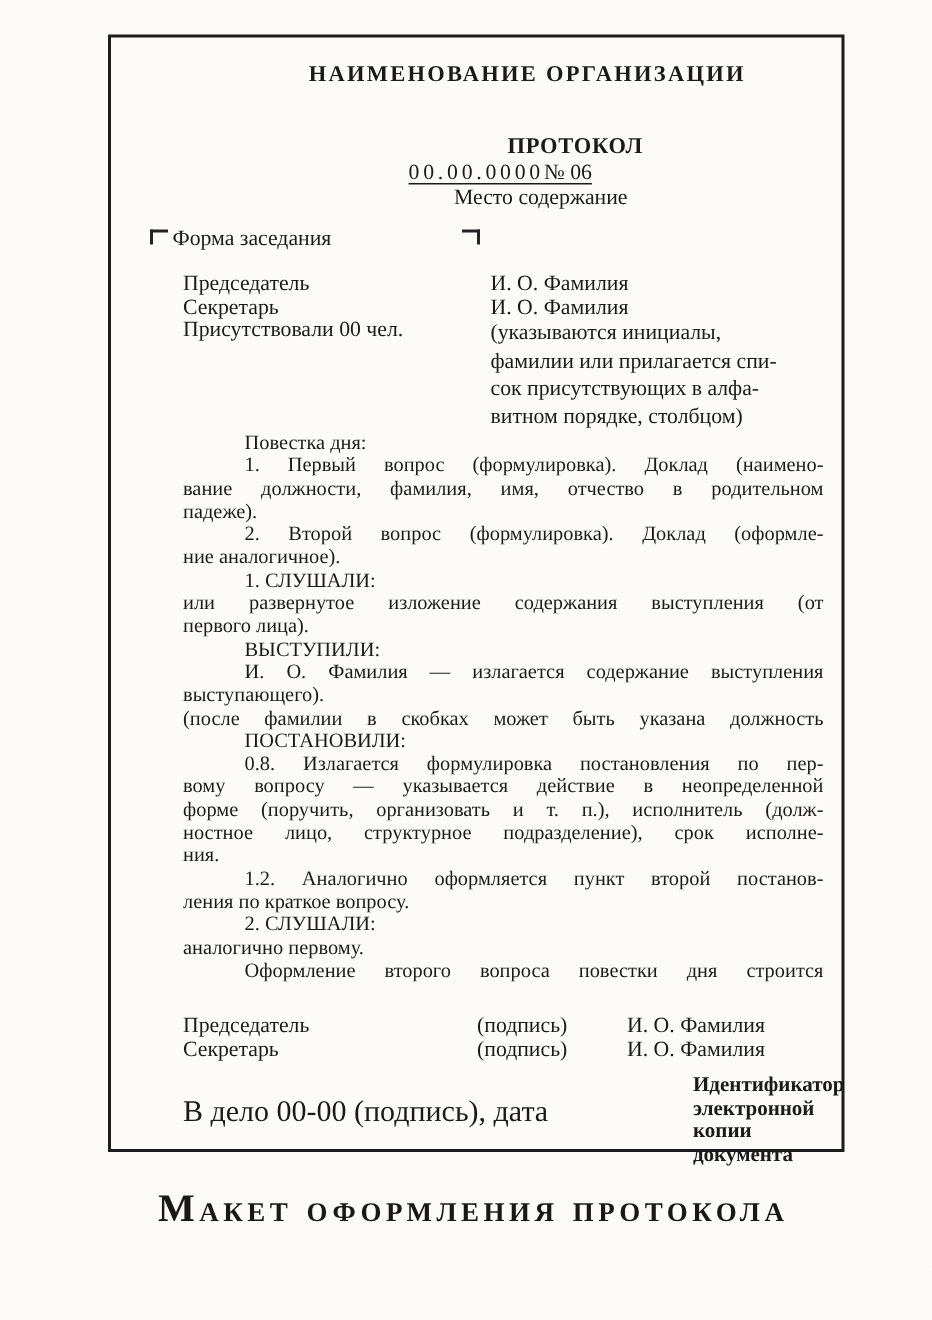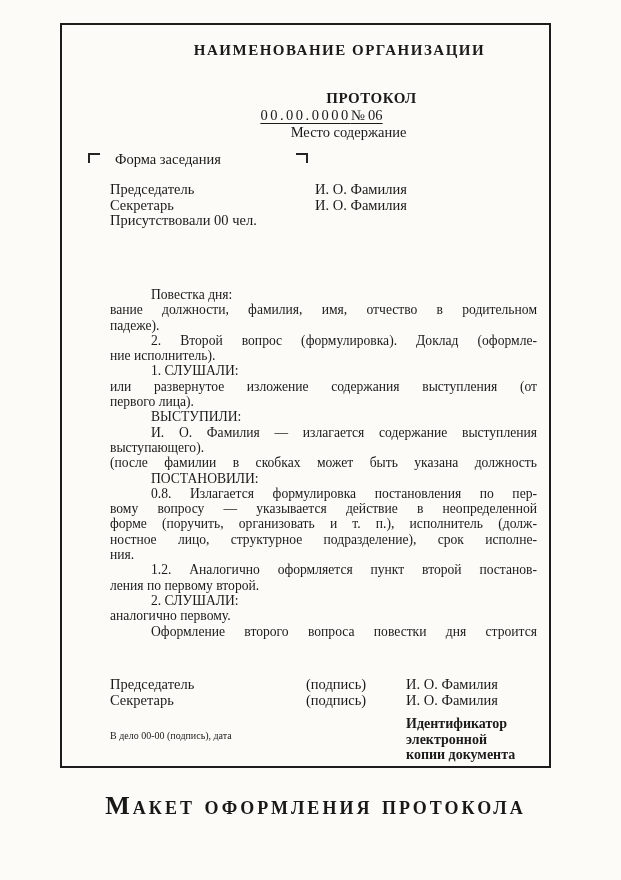--- a/index.html
+++ b/index.html
@@ -5,53 +5,53 @@
   html,body{margin:0;padding:0;background:#ffffff;}
   .page{
     position:relative;
     width:621px;height:880px;
     background:#fcfbf8;
     font-family:"Liberation Serif","DejaVu Serif",serif;
     color:#1a1a18;
     overflow:hidden;
   }
   .frame{
-    position:absolute;left:60px;top:23px;width:491px;height:745px;
+    position:absolute;left:72px;top:23px;width:491px;height:745px;
     border:2px solid #1c1c1c;box-sizing:border-box;
     background:#fcfbf8;
   }
   .frame > div{position:absolute;}
   .org{top:17px;left:34px;width:100%;text-align:center;font-weight:bold;font-size:15px;letter-spacing:1.5px;}
   .dtype{top:65px;left:66px;width:100%;text-align:center;font-weight:bold;font-size:15px;letter-spacing:0.5px;}
   .daterow{top:82px;left:48px;right:16px;display:flex;justify-content:center;font-size:14.5px;}
   .u{text-decoration:underline;text-underline-offset:3px;}
   .date{letter-spacing:2.5px;}
   .place{top:99px;left:43px;width:100%;text-align:center;font-size:14.5px;}
-  .formrow{top:126px;left:26px;width:230px;font-size:14.5px;display:flex;align-items:flex-start;gap:12px;}
+  .formrow{top:126px;left:26px;width:230px;font-size:14.5px;display:flex;align-items:flex-start;}
   .cm{display:inline-block;width:10px;height:8px;border-top:2px solid #242424;flex:none;margin-top:2px;}
   .cm-l{border-left:2px solid #242424;}
   .cm-r{border-right:2px solid #242424;position:absolute;left:208px;top:0;}
   .form-label{margin-left:3px;}
   .att{top:157px;left:48px;right:14px;font-size:14.5px;}
   .att-row{display:flex;line-height:15.5px;}
   .att-l{width:205px;flex:none;}
   .att-v{flex:1;}
   .att-note{flex:1;line-height:18.6px;}
   .bodytxt{top:262px;left:48px;width:427px;font-size:13.6px;}
   .bl{height:15.3px;line-height:15.3px;white-space:nowrap;}
   .bl.jst{white-space:normal;text-align:justify;text-align-last:justify;}
   .bl.ind{padding-left:41px;}
   .sig{top:652px;left:48px;right:14px;font-size:14.5px;}
   .sig-row{display:flex;line-height:15.5px;}
   .sig-l{width:196px;flex:none;}
   .sig-s{width:100px;flex:none;}
   .sig-n{flex:1;}
   .filing{top:691px;left:48px;right:14px;display:flex;}
-  .file-note{width:296px;flex:none;padding-top:14px;font-size:10px;}
-  .idblock{font-weight:bold;font-size:14px;line-height:15.5px;}
+  .file-note{width:296px;flex:none;padding-top:14px;font-size:20px;}
+  .idblock{font-weight:bold;font-size:14px;line-height:15.5px;margin-left:44px;}
   .caption{
     position:absolute;top:791px;left:5px;width:621px;
     text-align:center;font-weight:bold;font-size:26px;
     font-variant:small-caps;letter-spacing:3px;color:#181816;
   }
 </style>
 </head>
 <body>
 
 <div class="page">
@@ -78,44 +78,51 @@
       <div class="att-row">
         <div class="att-l">Председатель</div>
         <div class="att-v">И. О. Фамилия</div>
       </div>
       <div class="att-row">
         <div class="att-l">Секретарь</div>
         <div class="att-v">И. О. Фамилия</div>
       </div>
       <div class="att-row">
         <div class="att-l">Присутствовали 00 чел.</div>
+        <div class="att-note">
+          <div>(указываются инициалы,</div>
+          <div>фамилии или прилагается спи-</div>
+          <div>сок присутствующих в алфа-</div>
+          <div>витном порядке, столбцом)</div>
+        </div>
       </div>
     </div>
 
     <div class="bodytxt">
       <div class="bl ind">Повестка дня:</div>
+      <div class="bl ind jst">1. Первый вопрос (формулировка). Доклад (наимено-</div>
       <div class="bl jst">вание должности, фамилия, имя, отчество в родительном</div>
       <div class="bl">падеже).</div>
       <div class="bl ind jst">2. Второй вопрос (формулировка). Доклад (оформле-</div>
-      <div class="bl">ние исполнитель).</div>
+      <div class="bl">ние аналогичное).</div>
       <div class="bl ind">1. СЛУШАЛИ:</div>
       <div class="bl jst">или развернутое изложение содержания выступления (от</div>
       <div class="bl">первого лица).</div>
       <div class="bl ind">ВЫСТУПИЛИ:</div>
       <div class="bl ind jst">И. О. Фамилия — излагается содержание выступления</div>
       <div class="bl">выступающего).</div>
       <div class="bl jst">(после фамилии в скобках может быть указана должность</div>
       <div class="bl ind">ПОСТАНОВИЛИ:</div>
       <div class="bl ind jst">0.8. Излагается формулировка постановления по пер-</div>
       <div class="bl jst">вому вопросу — указывается действие в неопределенной</div>
       <div class="bl jst">форме (поручить, организовать и т. п.), исполнитель (долж-</div>
       <div class="bl jst">ностное лицо, структурное подразделение), срок исполне-</div>
       <div class="bl">ния.</div>
       <div class="bl ind jst">1.2. Аналогично оформляется пункт второй постанов-</div>
-      <div class="bl">ления по первому второй.</div>
+      <div class="bl">ления по краткое вопросу.</div>
       <div class="bl ind">2. СЛУШАЛИ:</div>
       <div class="bl">аналогично первому.</div>
       <div class="bl ind jst">Оформление второго вопроса повестки дня строится</div>
     </div>
 
     <div class="sig">
       <div class="sig-row">
         <div class="sig-l">Председатель</div>
         <div class="sig-s">(подпись)</div>
         <div class="sig-n">И. О. Фамилия</div>

